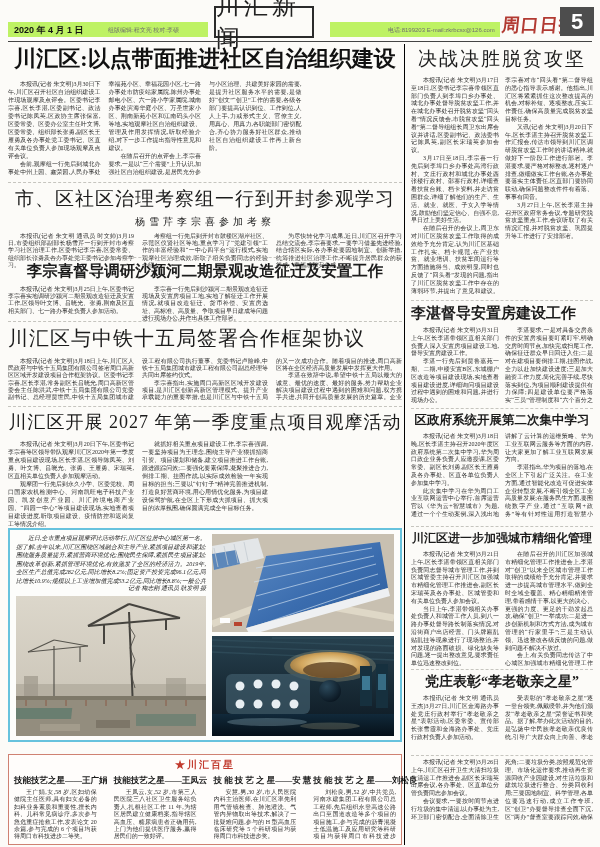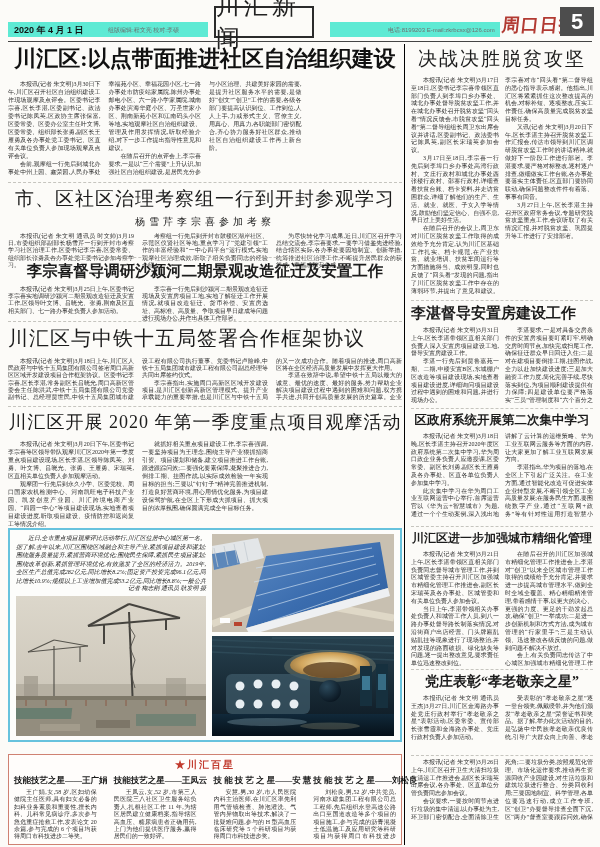--- a/index.html
+++ b/index.html
@@ -1,20 +1,20 @@
 <!DOCTYPE html>
 <html><head>
 <meta charset="utf-8">
 <style>
   html,body{margin:0;padding:0;background:#e8e8e4;}
   #page{position:relative;width:600px;height:847px;background:#fcfbf8;margin:0 auto;overflow:hidden;
         font-family:"Liberation Serif","DejaVu Serif",serif;color:#1c1c1c;}
   
   #hdr{position:absolute;left:0;top:0;width:600px;height:42px;}
-  .hbar{position:absolute;top:22px;height:15px;background:#5eead4;}
+  .hbar{position:absolute;top:22px;height:15px;background:#bef264;}
   #hbar-left{left:8px;width:200px;}
   #hbar-right{left:330px;width:170px;}
   #hdr-date{position:absolute;left:6px;top:2px;font-size:9px;font-weight:bold;color:#111;
             font-family:"Liberation Sans",sans-serif;white-space:nowrap;}
   #hdr-editor{position:absolute;left:100px;top:4px;font-size:6px;color:#6d6d6d;white-space:nowrap;
             font-family:"Liberation Sans",sans-serif;}
   #hdr-contact{position:absolute;left:58px;top:4px;font-size:6px;color:#707070;white-space:nowrap;
             font-family:"Liberation Sans",sans-serif;}
   #masthead-box{position:absolute;left:214px;top:6px;width:96px;height:28px;border:2px solid #2b2b2b;
             background:#fcfbf8;display:flex;align-items:center;justify-content:center;}
@@ -128,21 +128,21 @@
     <section class="sec rule-t" style="top:277px;height:84px;">
       <h2 class="h-zhongtie">川汇区与中铁十五局签署合作框架协议</h2>
       <div class="body cols3 f55" style="height:50px;">
         <p>本报讯(记者 朱文明)3月18日上午,川汇区人民政府与中铁十五局集团有限公司签署周口高新区区域开发建设项目合作框架协议。区委书记李宗喜,区长李湛,常务副区长吕晓光,周口高新区管委会主任陈洪武,中铁十五局集团有限公司党委副书记、总经理贾世民,中铁十五局集团城市建设工程有限公司执行董事、党委书记卢险峰,中铁十五局集团城市建设工程有限公司副总经理等共同出席签约仪式。</p>
         <p>李宗喜指出,实施周口高新区区域开发建设项目,是川汇区创新高新区管理模式、提升产业承载能力的重要举措,也是川汇区与中铁十五局的又一次成功合作。随着项目的推进,周口高新区将在全区经济高质量发展中发挥更大作用。</p>
         <p>李湛在致辞中说,希望中铁十五局以最大的诚意、最优的速度、最好的服务,努力帮助企业解决项目建设过程中遇到的困难和问题,双方携手共进,共同开创高质量发展的历史篇章。企业代表表示,中铁十五局将以此次签约为契机,全面深化产业合作基础,为周口市、川汇区提供“一揽子”解决方案,大力推动经济社会发展和城市建设迈上新台阶。</p>
       </div>
     </section>
 
     <section class="sec rule-t" style="top:362px;height:120px;">
-      <h2 class="h-guanmo">川汇区开展 2020 年第一季度重点项目观摩活动</h2>
+      <h2 class="h-guanmo">川汇区开展 2027 年第一季度重点项目观摩活动</h2>
       <div class="body cols3 f6" style="height:90px;">
         <p>本报讯(记者 朱文明)3月20日下午,区委书记李宗喜等区领导带队观摩川汇区2020年第一季度重点项目建设现场,区长李湛,区领导陈凤英、刘勇、叶文博、吕晓光、张勇、王雁勇、宋瑞英,区直相关单位负责人参加观摩活动。</p>
         <p>观摩团一行先后到永久小学、区委党校、周口国家农机检测中心、河南凯旺电子科技产业园、凯发创意产业园、川汇跨境电商产业园、“四园一中心”等项目建设现场,实地查看项目建设进度,听取项目建设、疫情防控和返岗复工等情况介绍。</p>
         <p>就抓好相关重点项目建设工作,李宗喜强调,一要坚持项目为王理念,围绕主导产业狠抓招商引资、项目谋划和储备,建立项目推进工作台账,跟进跟踪问效;二要强化要素保障,凝聚推进合力,倒排工期、挂图作战,以实际成效检验一年实现目标的担当;三要以“钉钉子”精神完善推进机制,打造良好营商环境,用心用情优化服务,为项目建设保驾护航,在全区上下形成大抓项目、抓大项目的浓厚氛围,确保圆满完成全年目标任务。</p>
       </div>
     </section>
 
     <section class="sec" id="photo-box" style="top:484px;height:210px;">
       <div id="pb-caption">
         <p>近日,全市重点项目观摩评比活动举行,川汇区位居中心城区第一名。据了解,去年以来,川汇区围绕区域融合和主导产业,紧抓项目建设和谋划;围绕服务质量提升,紧抓营商环境优化;围绕民生保障,紧抓民生项目谋划;围绕改革创新,紧抓管理环境优化,有效激发了全区的经济活力。2019年,全区生产总值完成282亿元,同比增长8.2%;固定资产投资完成96.1亿元,同比增长10.9%;规模以上工业增加值完成53.2亿元,同比增长8.8%;一般公共预算收入完成8.4亿元,同比增长9.4%;固定资产投资、规模以上工业增加值增速位居全市第一,三产增加值位居全市第三。图为川汇区部分重点项目。</p>

